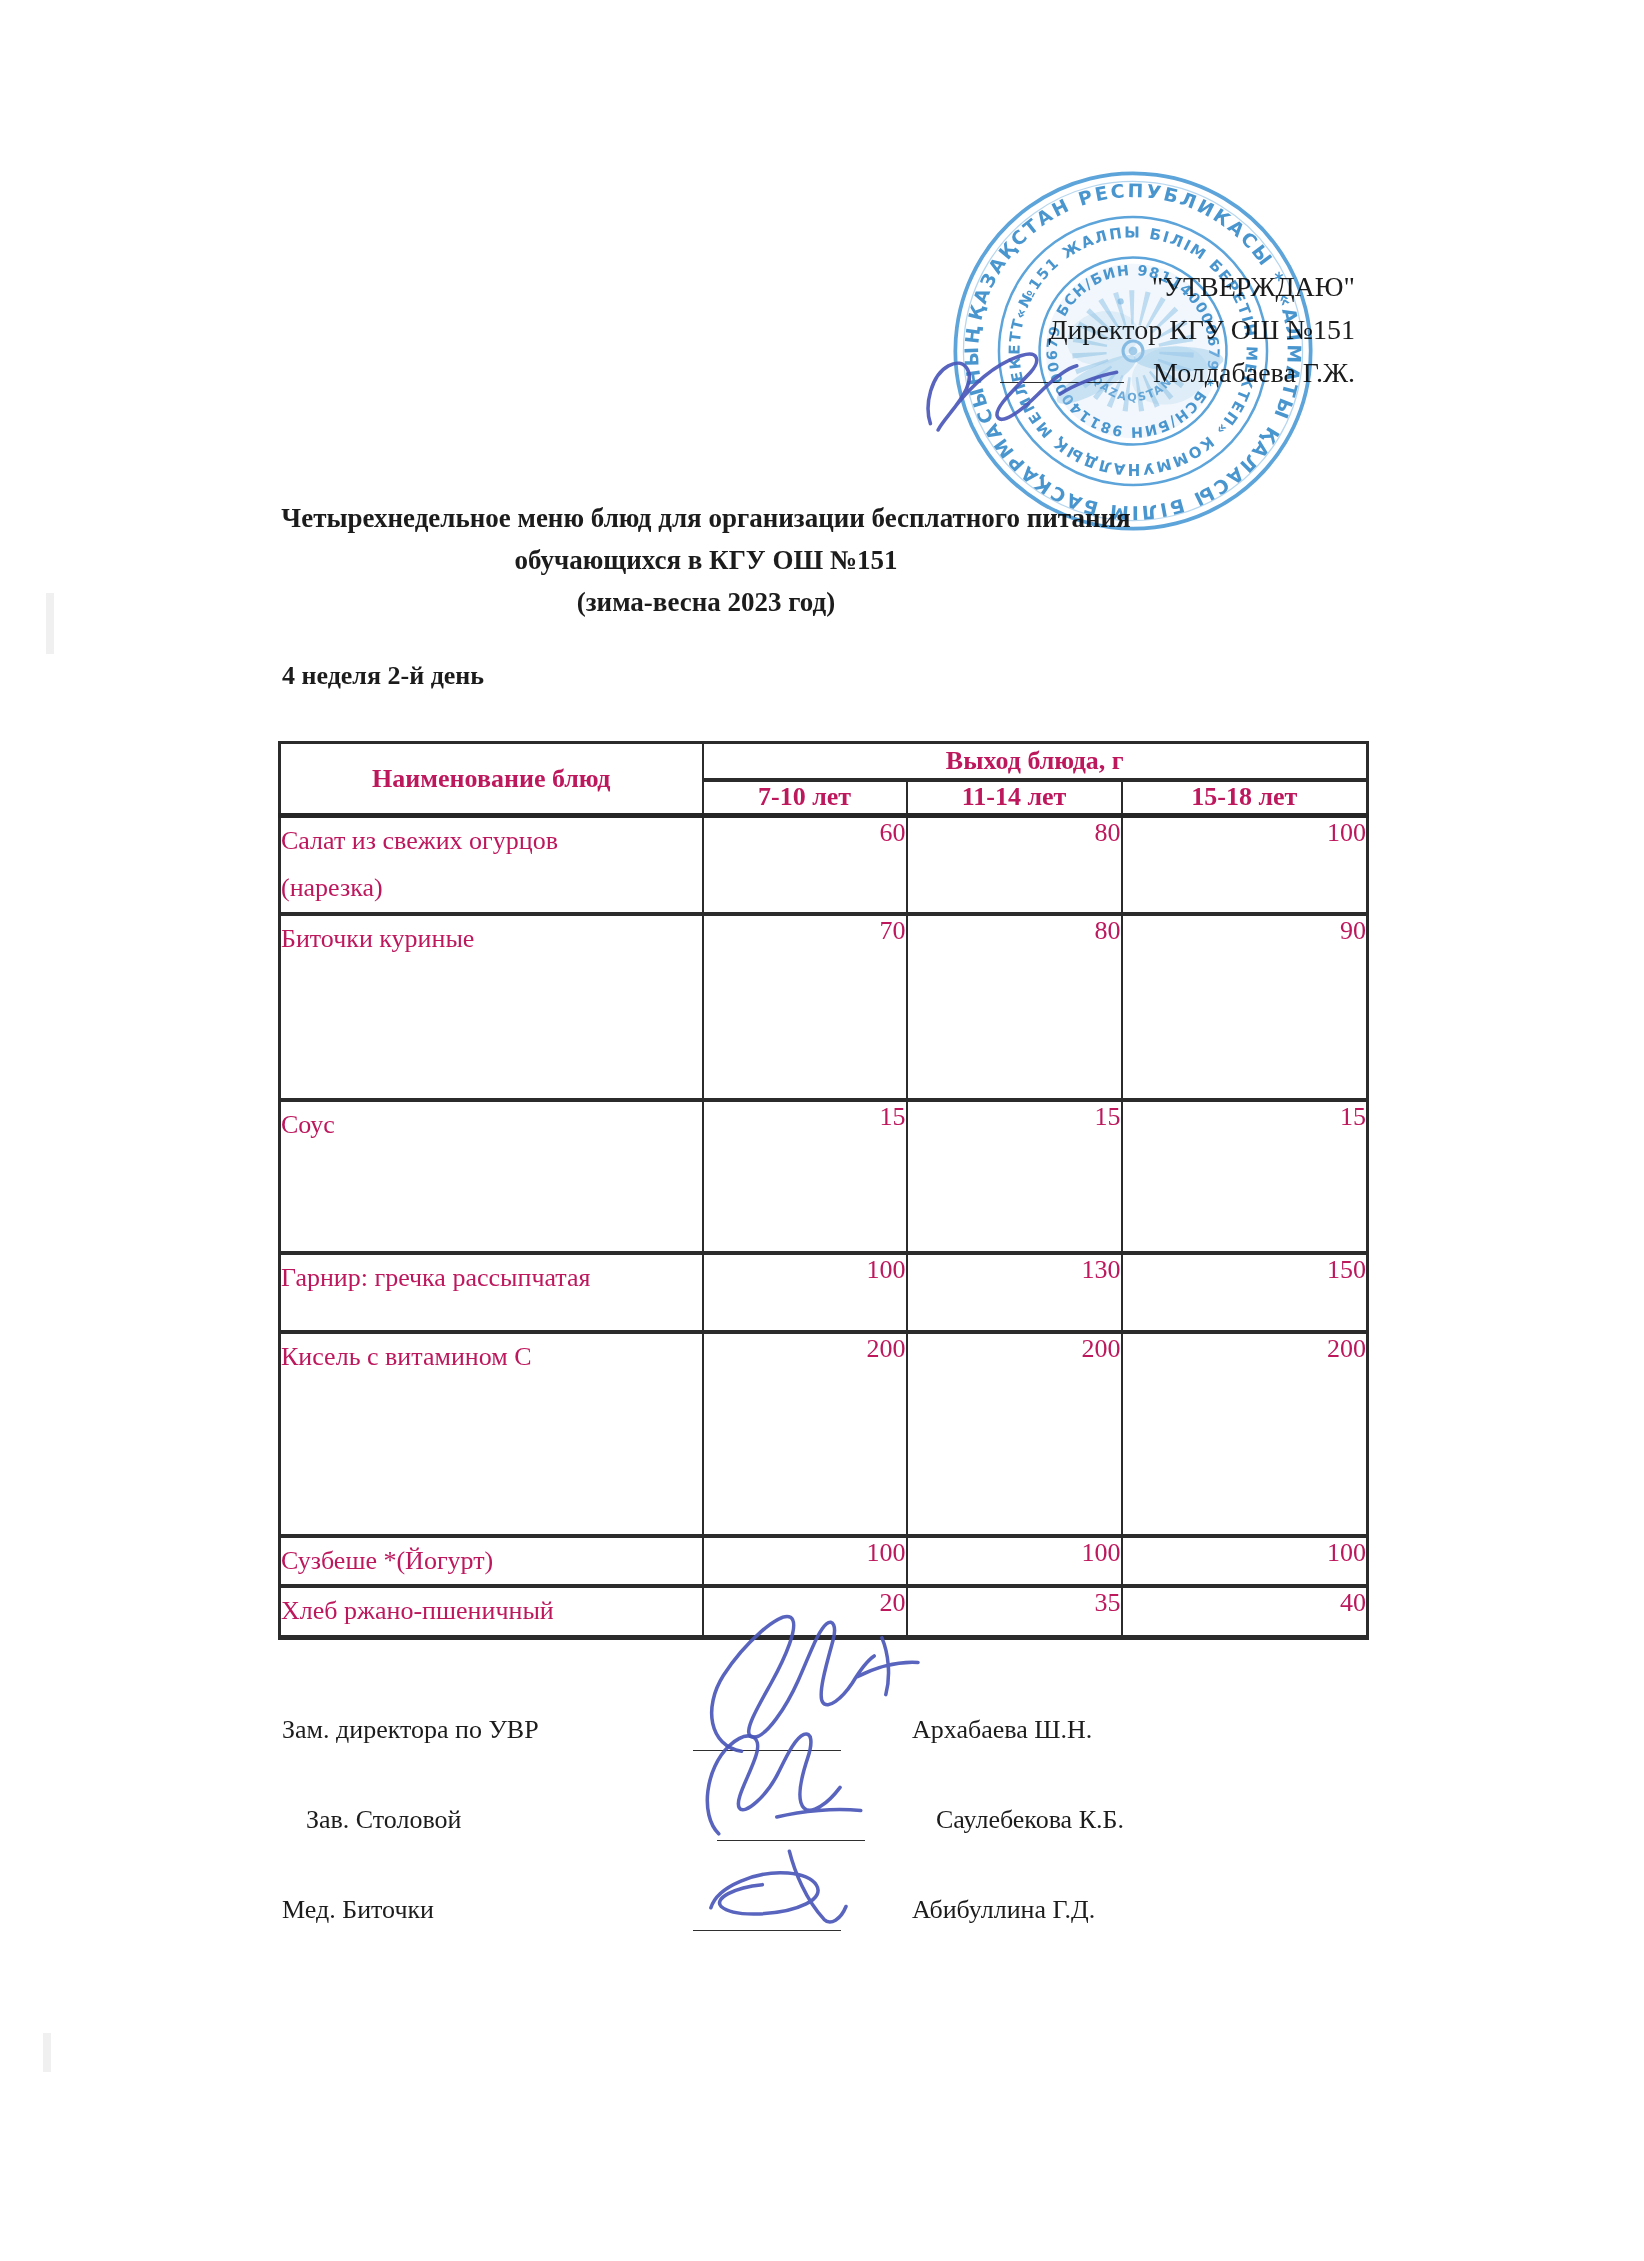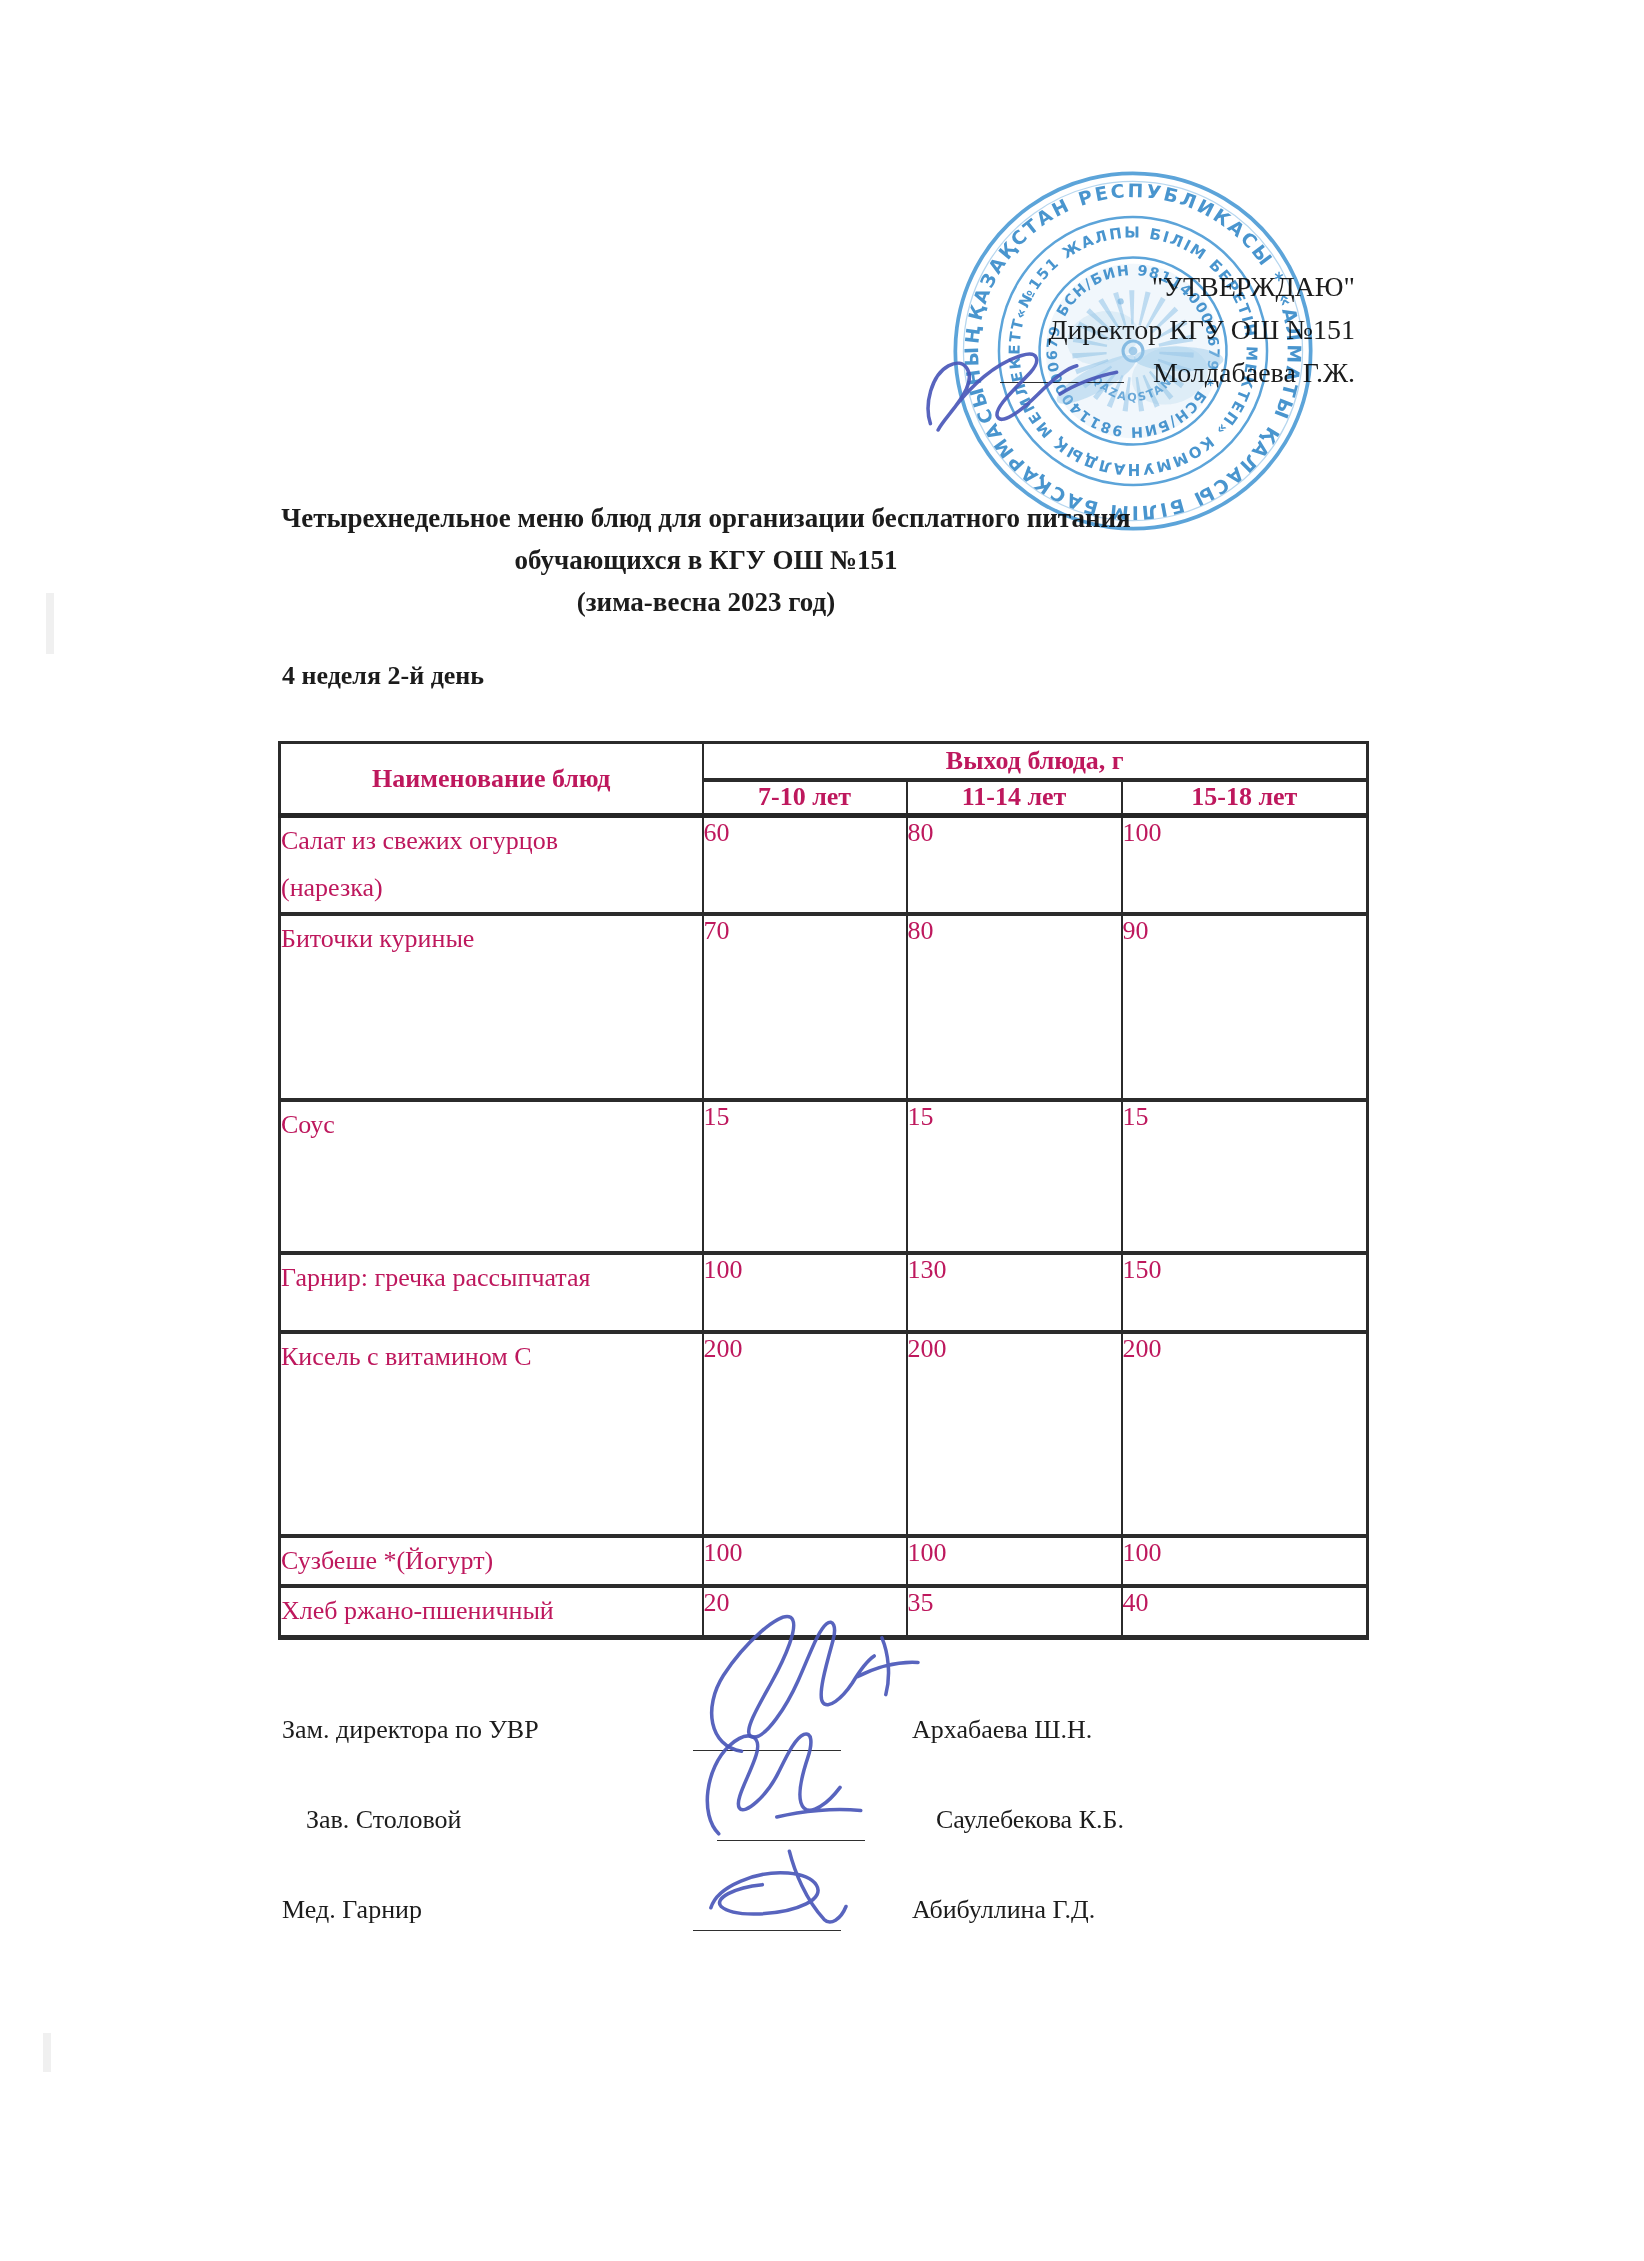--- a/index.html
+++ b/index.html
@@ -83,21 +83,21 @@
   table.menu thead tr:last-child { border-bottom: 5.2px solid #262626; }
   table.menu { border: 3.2px solid #2b2b2b; border-bottom-width: 5.2px; }
   table.menu th { font-weight: bold; text-align: center; vertical-align: middle; }
   td.cell-name {
     text-align: left; vertical-align: top;
     padding: 5.2px 6.4px 0 9px;
     line-height: 1.8;
     white-space: pre-line;
   }
   td.cell-val {
-    text-align: left; vertical-align: top;
+    text-align: right; vertical-align: top;
     padding-top: 5.2px;
   }
 
   
   .sig-row { left: 0; width: 1644px; height: 45px; z-index: 2; }
   .sig-role { position: absolute; left: 282px; top: 0; font-size: 26px; }
   .sig-line {
     position: absolute; left: 693px; top: 9px; width: 148px; height: 26px;
     border-bottom: 1.9px solid #2f2f2f;
   }
@@ -257,21 +257,21 @@
   <div class="sig-role">Зав. Столовой</div>
   <div class="sig-line"></div>
   <div class="sig-name">Саулебекова К.Б.</div>
 </div>
 <svg class="abs sig-svg" style="left:680px; top:1706px; width:213px; height:142px;" viewBox="0 0 330 220">
   <path d="M 60,198 C 30,168 40,96 76,62 C 104,36 128,44 118,76 C 108,108 84,146 92,158 C 100,170 134,140 152,104 C 166,76 178,50 192,44 C 204,40 206,56 198,80 C 188,110 180,146 192,158 C 204,170 230,150 248,126
            M 150,172 C 190,162 240,158 280,162"></path>
 </svg>
 
 <div class="abs sig-row" style="top:1895px;">
-  <div class="sig-role">Мед. Гарнир</div>
+  <div class="sig-role">Мед. Биточки</div>
   <div class="sig-line"></div>
   <div class="sig-name">Абибуллина Г.Д.</div>
 </div>
 <svg class="abs sig-svg" style="left:680px; top:1837px; width:193px; height:103px;" viewBox="0 0 300 160">
   <path d="M 48,110 C 58,76 120,52 168,56 C 212,60 232,86 196,104 C 160,122 84,126 64,108 C 52,96 84,78 128,74
            M 170,22 C 178,54 196,98 224,128 C 234,138 250,128 258,108"></path>
 </svg>
 
 
 </body></html>

